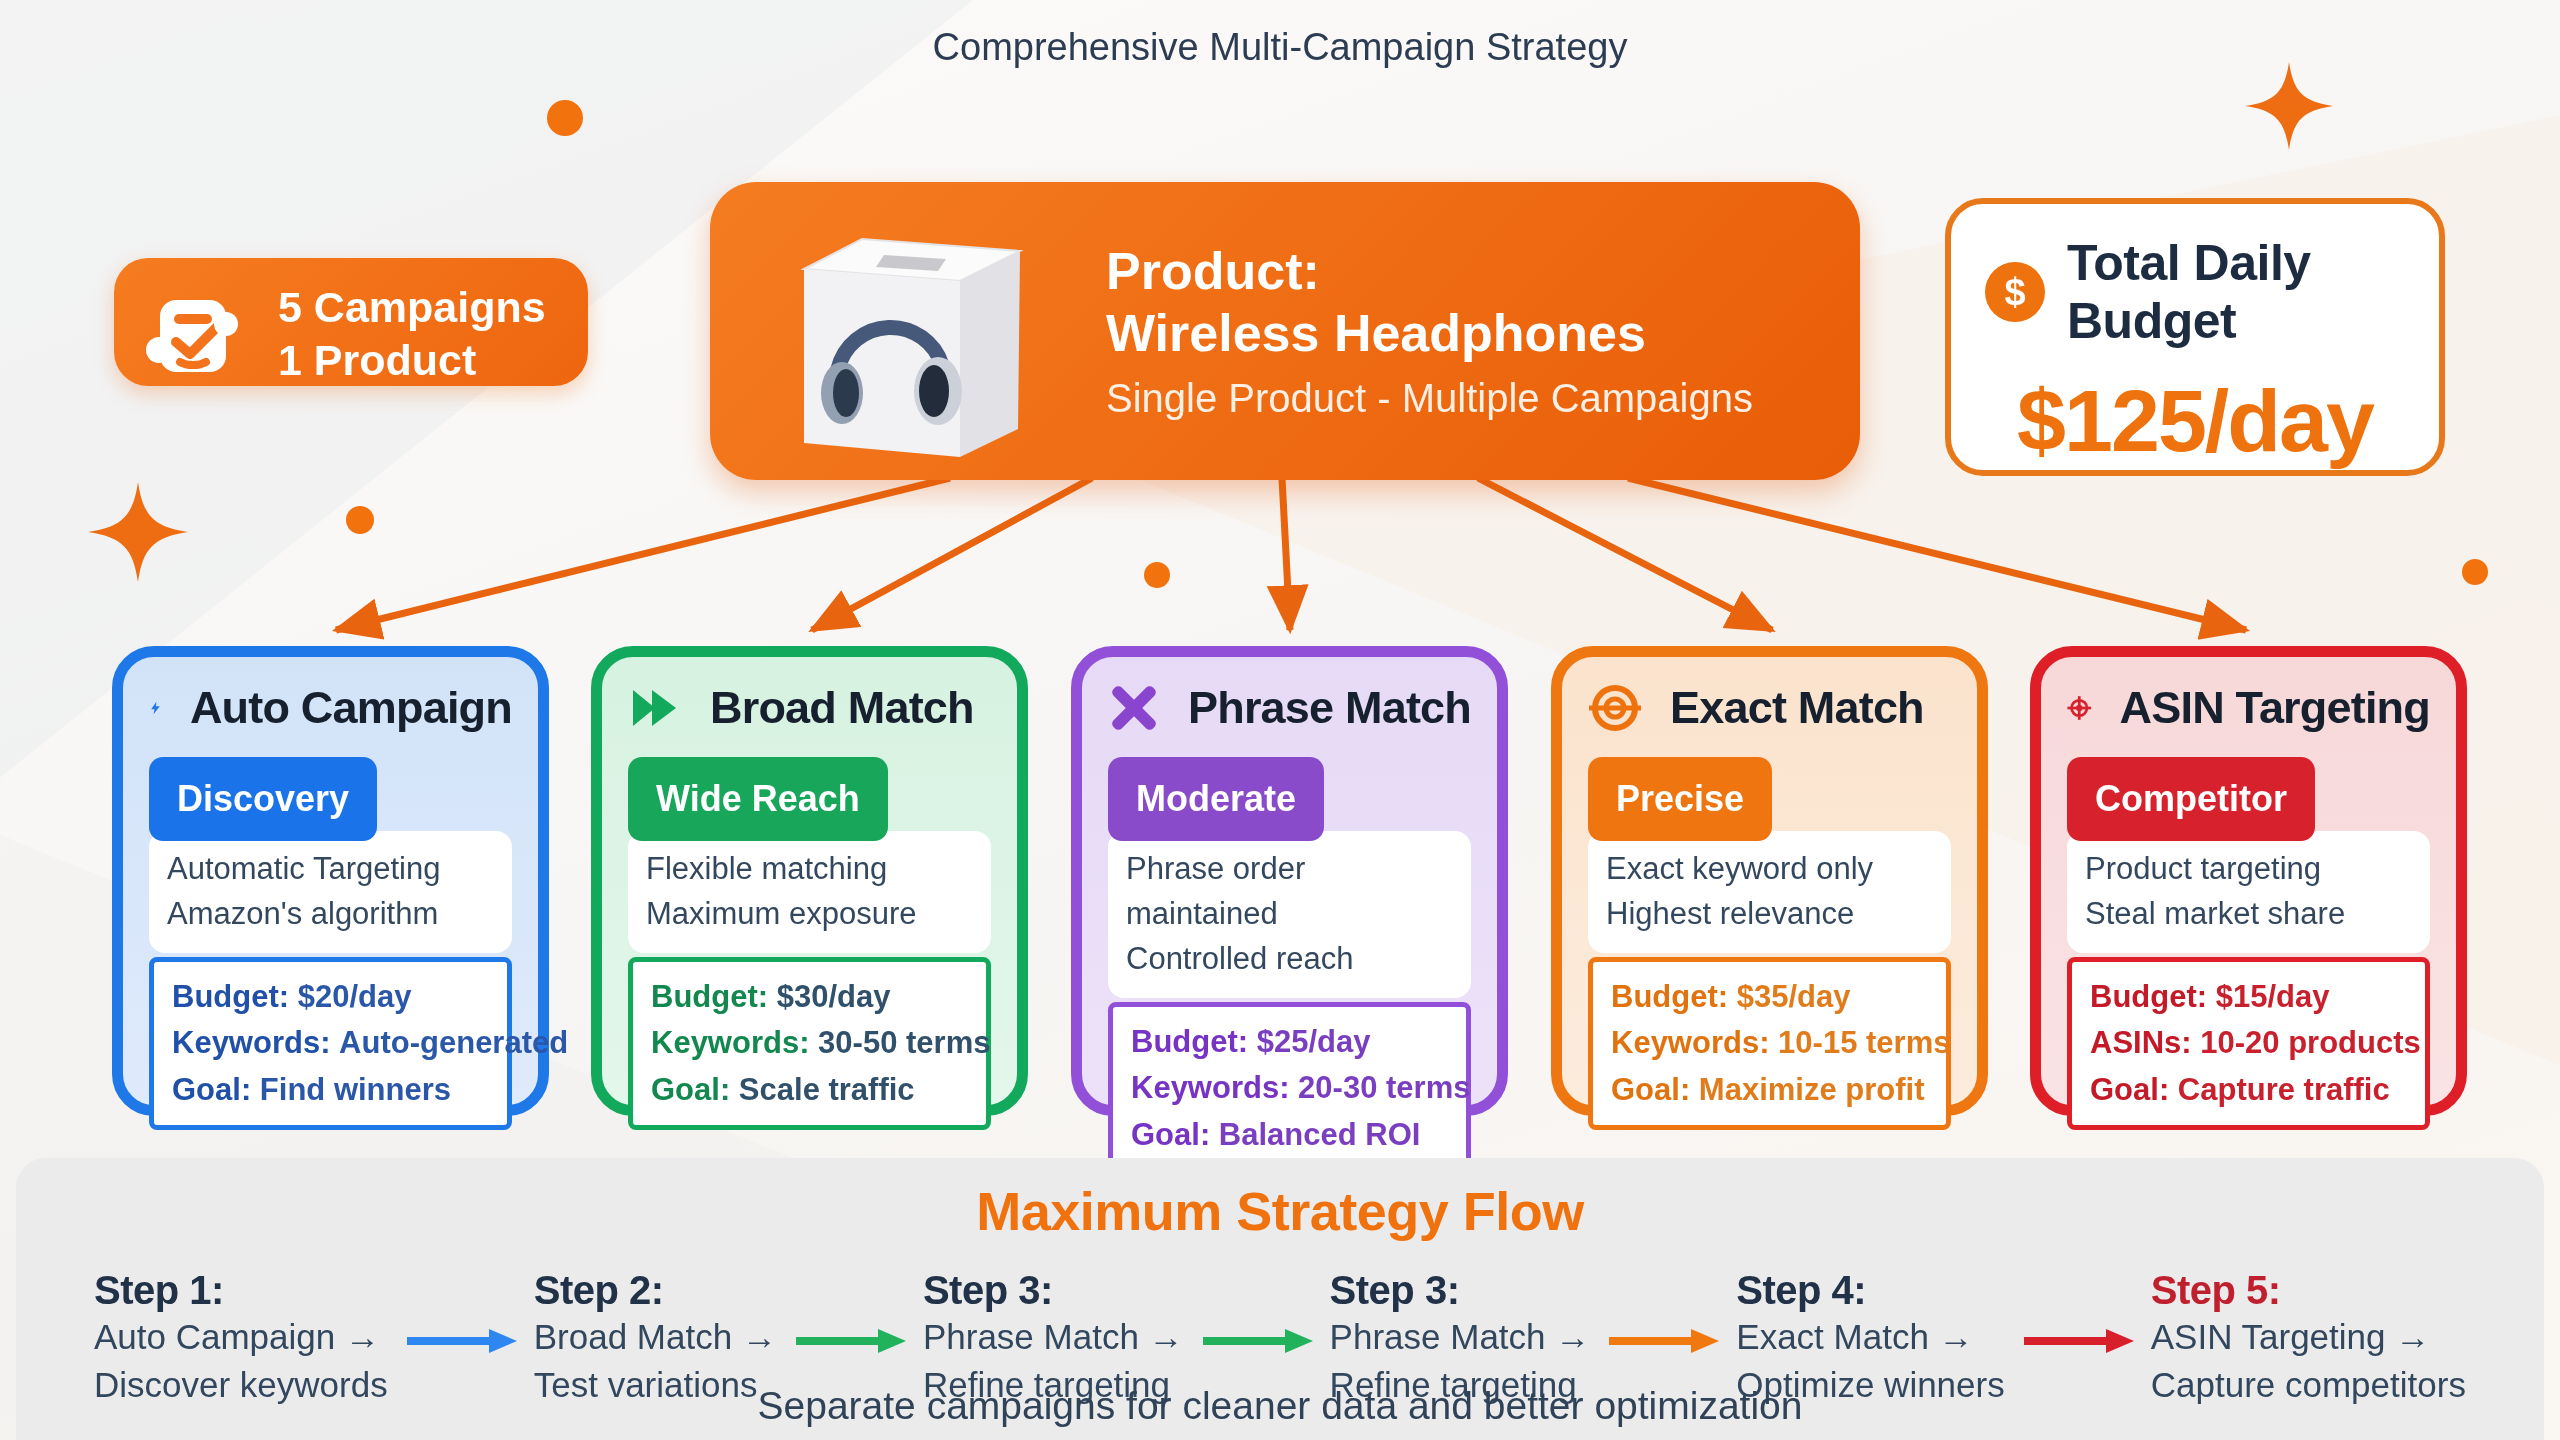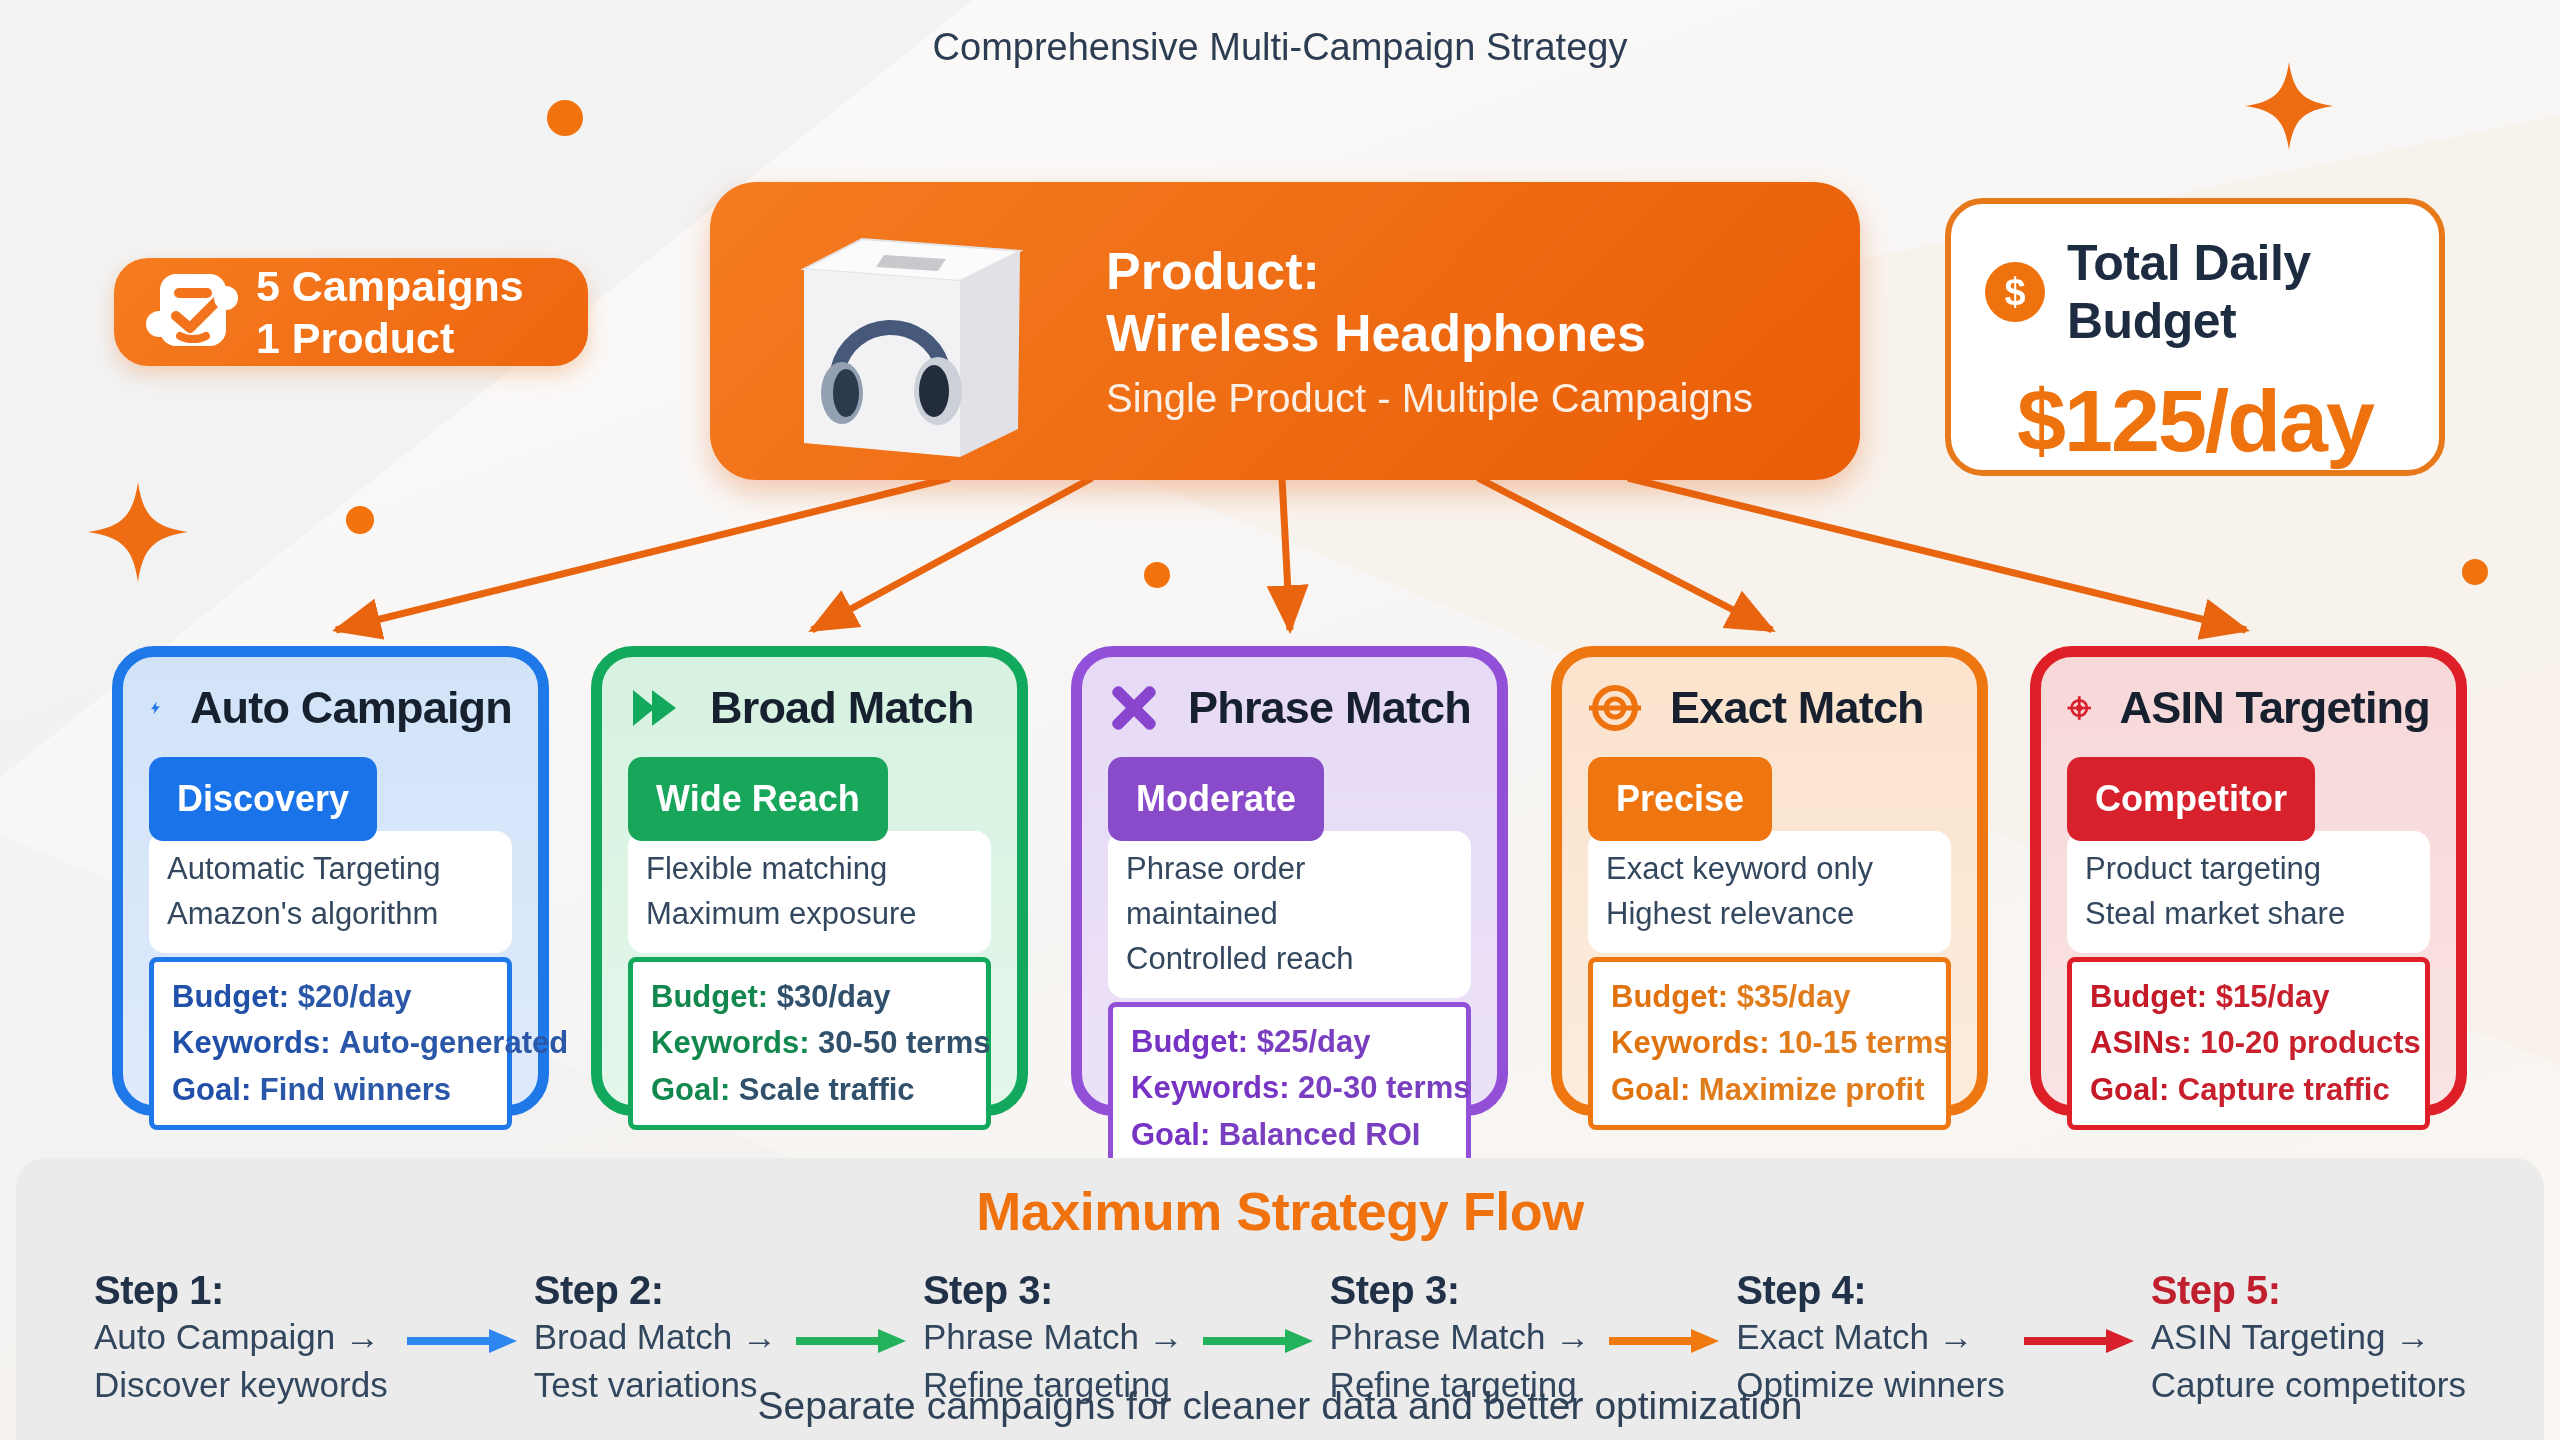--- a/index.html
+++ b/index.html
@@ -17,23 +17,23 @@
 
   .decor-dot{position:absolute;border-radius:50%;background:#f2720e;z-index:1;}
   .sparkle{position:absolute;z-index:1;}
 
   
   .header{position:absolute;top:18px;left:0;right:0;text-align:center;z-index:2;}
   .title{font-size:74px;font-weight:700;color:#16253a;letter-spacing:-1px;margin:0;}
   .subtitle{font-size:38px;font-weight:500;color:#2c3c52;margin-top:8px;}
 
   
-  .camp-badge{position:absolute;left:114px;top:258px;width:474px;height:108px;z-index:2;
+  .camp-badge{position:absolute;left:114px;top:258px;width:474px;height:128px;z-index:2;
       background:linear-gradient(135deg,#f67c20,#ee660f);border-radius:34px;
-      display:flex;align-items:center;gap:16px;padding:0 30px;box-sizing:border-box;
+      display:flex;align-items:flex-end;gap:38px;padding:0 30px;box-sizing:border-box;
       box-shadow:0 8px 20px rgba(238,110,20,.28);}
   .camp-badge-text{color:#fff;font-size:43px;font-weight:700;line-height:1.22;}
 
   
   .product-box{position:absolute;left:710px;top:182px;width:1150px;height:298px;z-index:2;
       background:linear-gradient(135deg,#f57c20,#e95d07);border-radius:46px;
       display:flex;align-items:center;gap:44px;padding:0 52px;box-sizing:border-box;
       box-shadow:0 12px 28px rgba(230,90,10,.30);}
   .product-text .pt1,.product-text .pt2{font-size:52px;font-weight:700;color:#ffffff;line-height:1.18;}
   .product-text .pt3{font-size:40px;font-weight:400;color:#fdefe3;margin-top:12px;}

